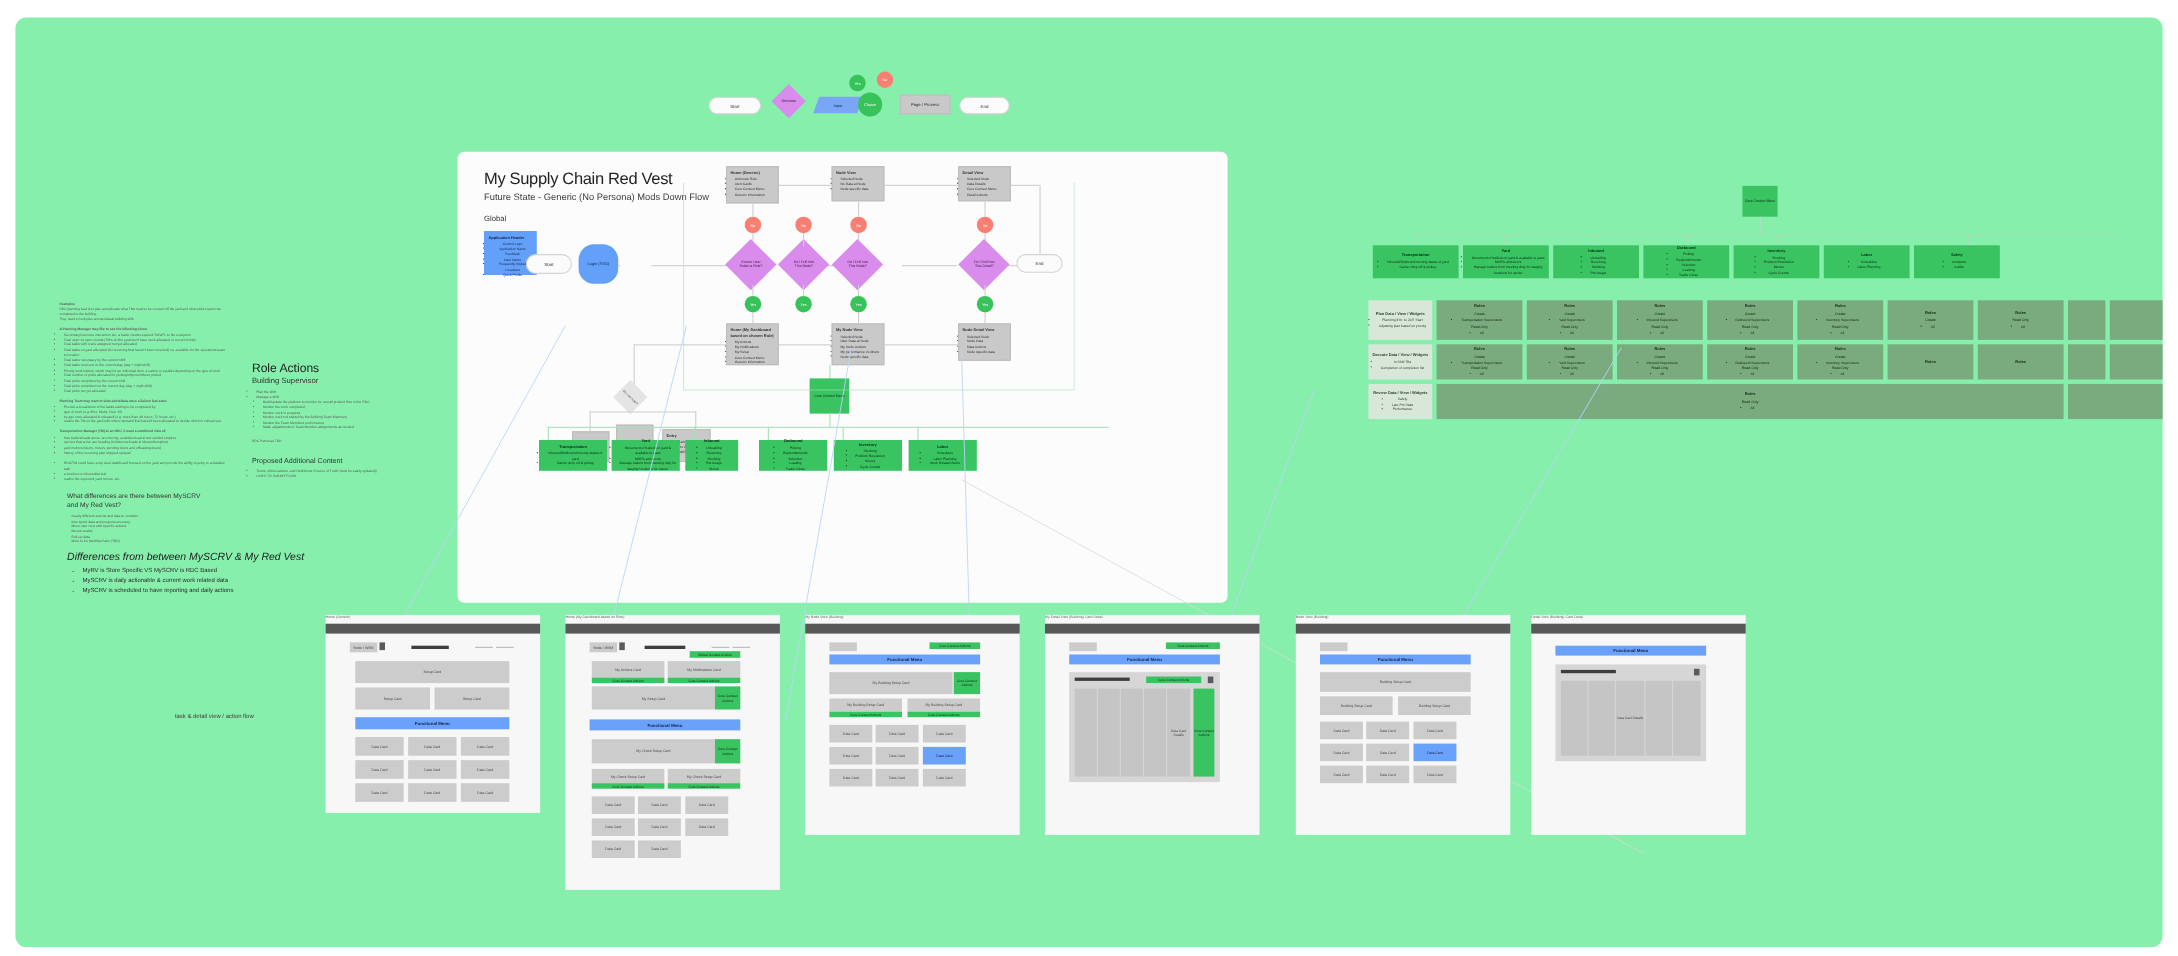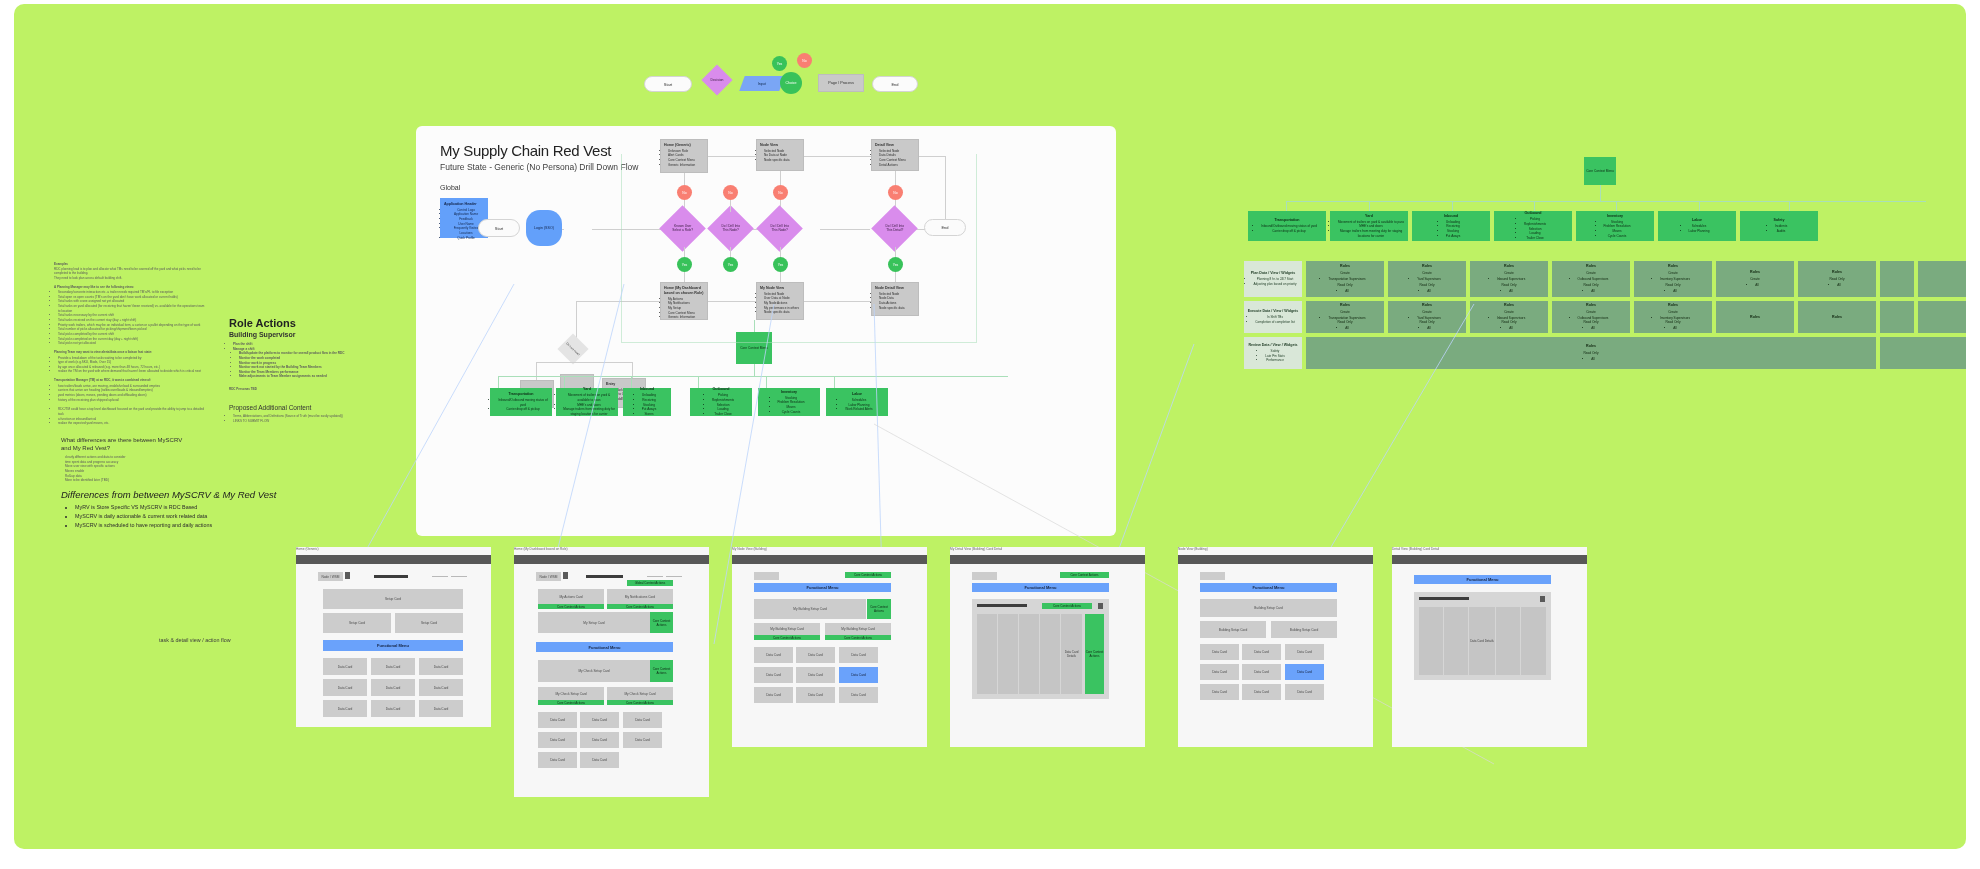--- a/index.html
+++ b/index.html
@@ -1,18 +1,18 @@
 <!DOCTYPE html>
 <html><head>
 <meta charset="utf-8">
 <style>
   html,body{margin:0;padding:0;background:#fff;}
   body{font-family:"Liberation Sans",sans-serif;}
   #canvas{position:relative;width:1980px;height:869px;background:#ffffff;overflow:hidden;}
-  #board{position:absolute;left:14px;top:4px;width:1952px;height:845px;background:#bef264;border-radius:10px;overflow:hidden;}
+  #board{position:absolute;left:14px;top:16px;width:1952px;height:845px;background:#86efac;border-radius:10px;overflow:hidden;}
 
   .abs{position:absolute;}
   .nosel{-webkit-user-select:none;user-select:none;}
 
   
   .node{position:absolute;box-sizing:border-box;display:flex;align-items:center;justify-content:center;
         text-align:center;color:#303030;}
   .term{background:#fbfbfb;border:1px solid #d4d4d4;border-radius:22px;}
   .proc{background:#c9c9c9;border:1px solid #bdbdbd;}
   .proc.tl{align-items:flex-start;justify-content:flex-start;text-align:left;}
@@ -83,21 +83,21 @@
     <div class="node proc" style="left:184px;top:10px;width:46px;height:18px;font-size:3.8px;">
           <span>Page / Process</span>
         </div>
     <div class="node term" style="left:238px;top:12px;width:46px;height:16px;font-size:4px;">
           <span>End</span>
         </div>
   </div>
 
   <div class="abs" style="left:402px;top:122px;width:700px;height:410px;background:#fcfcfc;border-radius:6px;">
     <div class="abs h1 nosel" style="left:24px;top:16px;">My Supply Chain Red Vest</div>
-    <div class="abs h2 nosel" style="left:24px;top:36px;">Future State - Generic (No Persona) Drill Down Flow</div>
+    <div class="abs h2 nosel" style="left:24px;top:36px;">Future State - Generic (No Persona) Mods Down Flow</div>
     <div class="abs h4 nosel" style="left:24px;top:58px;">Global</div>
 
     <div class="node blue tl" style="left:24px;top:72px;width:48px;height:40px;padding:4px;flex-direction:column;align-items:flex-start;justify-content:flex-start;">
       <div class="ttl" style="color:#13254a;">Application Header</div>
       <ul class="mini" style="color:#142a52;">
         <li>Control Logo</li>
             <li>Application Name</li>
         <li>Feedback</li>
             <li>User Name</li>
         <li>Frequently Visited Locations</li>
@@ -380,21 +380,21 @@
     <div style="height:4px;"></div>
     <div>
       <ul class="mini">
         <li class="tiny2">RDC/TM could have a top level dashboard focused on the yard and provide the ability to jump to a detailed task</li>
             <li class="tiny2">a function or inbound/arrival</li>
         <li class="tiny2">realize the expected yard moves, etc.</li>
       </ul>
     </div>
   </div>
 
-  <div class="abs" style="left:215px;top:313px;width:180px;font-weight:bold;">
+  <div class="abs" style="left:215px;top:313px;width:180px;">
     <div class="h3">Role Actions</div>
     <div class="h4" style="margin-top:2px;">Building Supervisor</div>
     <ul class="mini" style="margin-top:4px;">
       <li class="tiny2">Plan the shift</li>
       <li class="tiny2">Manage a shift</li>
       <li class="tiny2" style="margin-left:6px;">Build/update the platform to monitor for overall product flow in the RDC</li>
       <li class="tiny2" style="margin-left:6px;">Monitor the work completed</li>
       <li class="tiny2" style="margin-left:6px;">Monitor work in progress</li>
       <li class="tiny2" style="margin-left:6px;">Monitor work not started by the Building Team Members</li>
       <li class="tiny2" style="margin-left:6px;">Monitor the Team Members performance</li>

